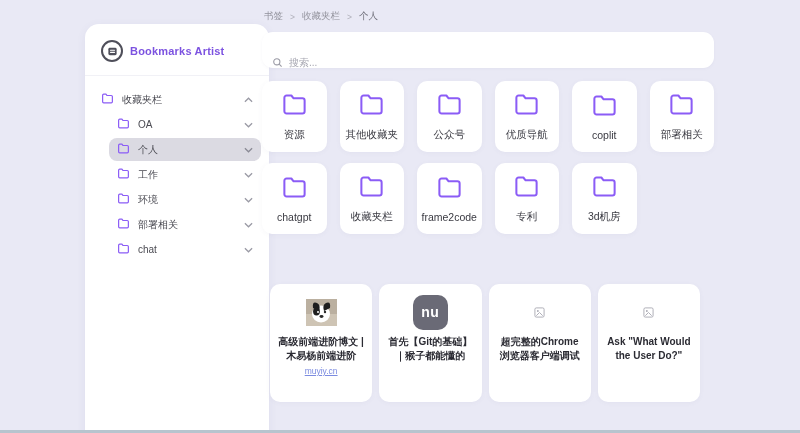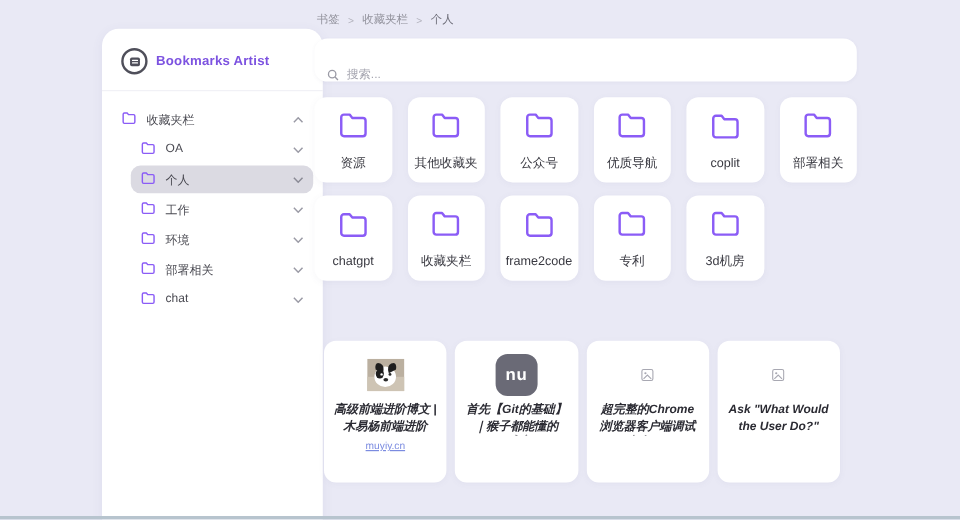--- a/index.html
+++ b/index.html
@@ -79,21 +79,21 @@
   }
   .bm-card {
     background:#FFFFFF; border-radius:10px; height:118px;
     padding:9px 6px 8px; text-align:center; cursor:pointer;
     display:flex; flex-direction:column; align-items:center;
     box-shadow:0 1px 5px rgba(90,90,140,.05);
   }
   .bm-media { height:38px; display:flex; align-items:center; justify-content:center; }
   .bm-title {
     margin-top:4px; font-size:10px; font-weight:bold; color:#2B2B33;
-    line-height:1.35; max-height:28px; overflow:hidden; padding:0 2px;font-style:italic;
+    line-height:1.35; max-height:28px; overflow:hidden; padding:0 2px;
   }
   .bm-url {
     margin-top:4px; font-size:8.5px; color:#7B8BE0;
     text-decoration:underline; word-break:break-all; line-height:1.4; cursor:pointer;
   }
   .nu-logo {
     width:35px; height:35px; border-radius:10px; background:#6A6A76;
     color:#FFFFFF; font-size:14px; font-weight:bold;
     display:flex; align-items:center; justify-content:center; letter-spacing:.5px;
   }

